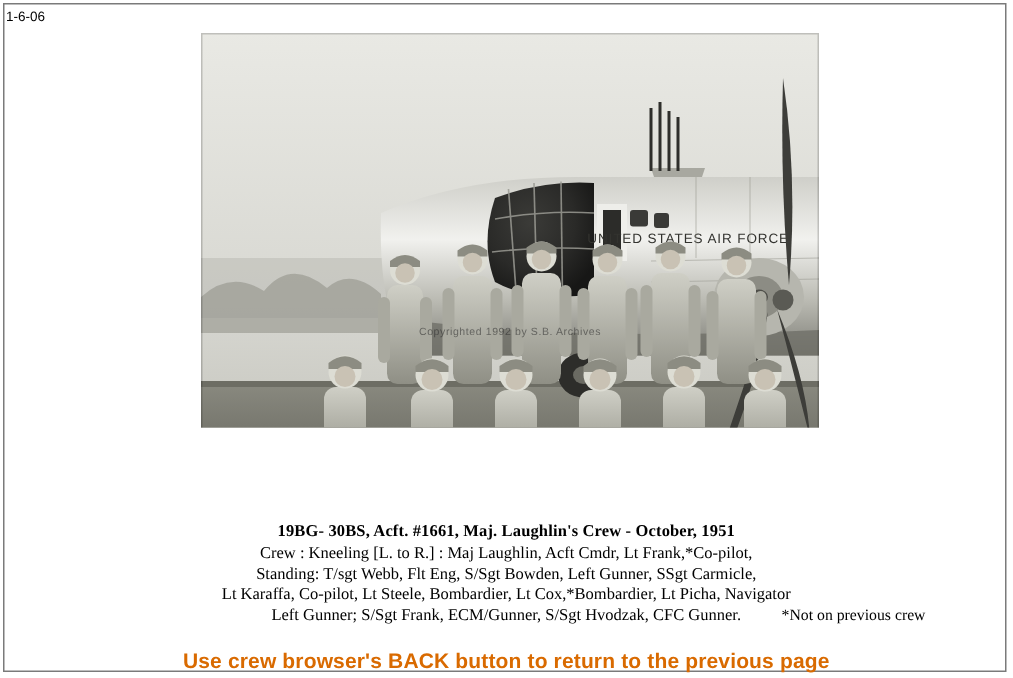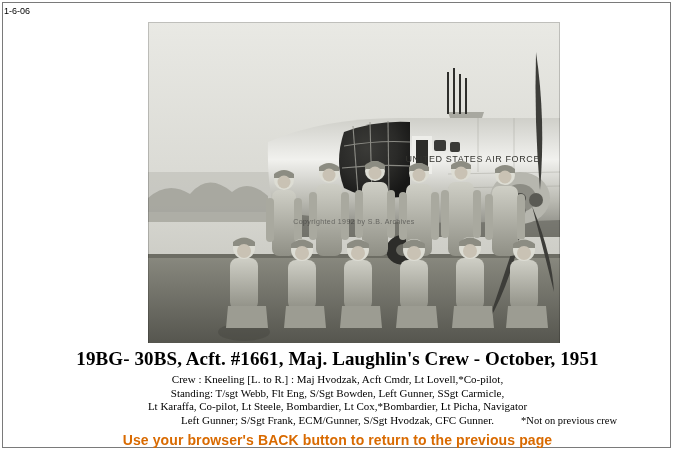--- a/index.html
+++ b/index.html
@@ -37,24 +37,24 @@
     left: 4px;
     top: 6px;
     font-family: "Liberation Sans", sans-serif;
     font-size: 9px;
     color: #000;
     letter-spacing: 0px;
   }
   
   #photo-wrap {
     position: absolute;
-    left: 148px;
+    left: 134px;
     top: 22px;
     width: 412px;
-    height: 321px;
+    height: 263px;
     border-radius: 28px;
   }
   #photo {
     position: absolute;
     inset: 0;
     overflow: hidden;
     background: #8d8d86;
   }
   #photo svg { display: block; }
   .watermark {
@@ -71,21 +71,21 @@
   
   #caption {
     position: absolute;
     left: 0;
     top: 348px;
     width: 675px;
     text-align: center;
   }
   #caption .title {
     font-family: "Liberation Serif", serif;
-    font-size: 19px;
+    font-size: 11px;
     font-weight: bold;
     color: #000;
     letter-spacing: 0.1px;
     margin-bottom: 3px;
   }
   #caption .crewline {
     font-family: "Liberation Serif", serif;
     font-size: 11px;
     line-height: 13.5px;
     color: #000;
@@ -328,27 +328,27 @@
 
         <rect x="0" y="0" width="412" height="322" fill="none" stroke="#000" stroke-opacity="0.18" stroke-width="2"></rect>
       </svg>
     </div>
     <div class="watermark">Copyrighted 1992 by S.B. Archives</div>
   </div>
 
   <div id="caption">
     <div class="title">19BG- 30BS, Acft. #1661, Maj. Laughlin's Crew - October, 1951</div>
     <div class="crewline">
-      <b>Crew :</b><span> Kneeling [L. to R.] : Maj Hvodzak, Acft Cmdr, Lt Lovell,*Co-pilot,</span>
+      <b>Crew :</b><span> Kneeling [L. to R.] : Maj Laughlin, Acft Cmdr, Lt Frank,*Co-pilot,</span>
     </div>
     <div class="crewline">Standing: T/sgt Webb, Flt Eng, S/Sgt Bowden, Left Gunner, SSgt Carmicle,</div>
     <div class="crewline">Lt Karaffa, Co-pilot,  Lt Steele, Bombardier, Lt Cox,*Bombardier, Lt Picha, Navigator</div>
     <div class="footnote-wrap">
       <div class="crewline">Left Gunner; S/Sgt Frank, ECM/Gunner, S/Sgt Hvodzak, CFC Gunner.</div>
       <div class="footnote">*Not on previous crew</div>
     </div>
   </div>
 
   <div id="back-notice">
-    <span class="nowrap">Use your browser's BACK button to return to the previous page</span>
+    <span class="nowrap">Use crew browser's BACK button to return to the previous page</span>
   </div>
 
 </div>
 
 </body></html>

